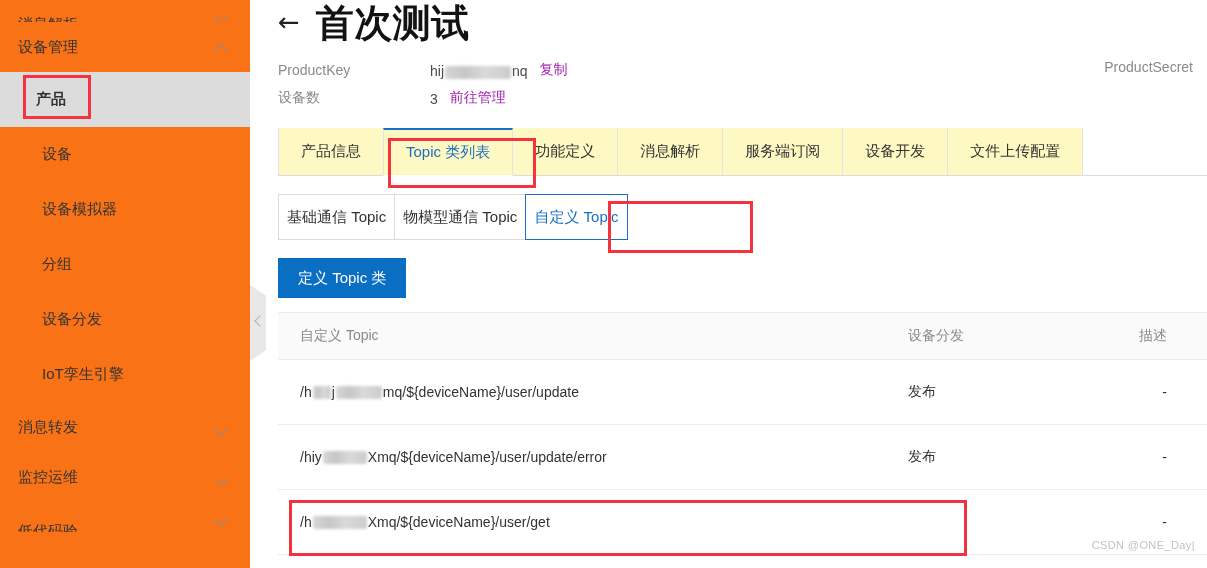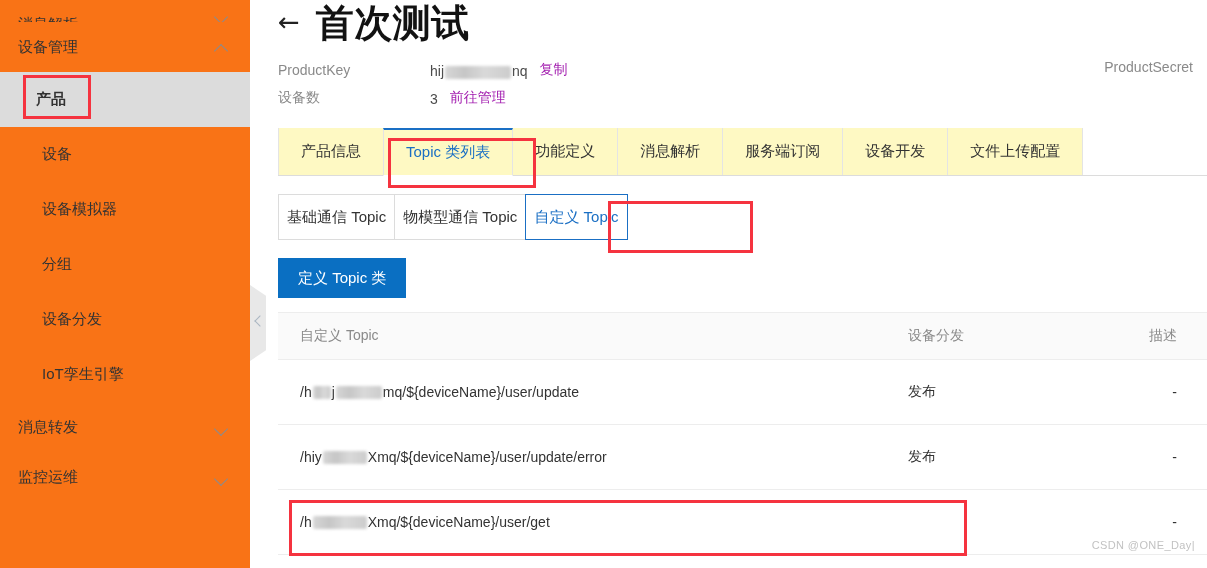--- a/index.html
+++ b/index.html
@@ -284,21 +284,21 @@
   }
   .tbody-row {
     height: 65px;
     border-bottom: 1px solid #ededed;
     color: #333333;
     font-size: 14px;
     background: #ffffff;
   }
   .col-topic { flex: 0 0 630px; padding-left: 22px; box-sizing: border-box; display:flex; align-items:center; }
   .col-perm  { flex: 0 0 180px; box-sizing: border-box; }
-  .col-desc  { flex: 1 1 auto; text-align: right; padding-right: 30px; box-sizing: border-box; }
+  .col-desc  { flex: 1 1 auto; text-align: right; padding-right: 40px; box-sizing: border-box; }
 
   
   .redbox {
     position: absolute;
     border: 3px solid #f5333f;
     box-sizing: border-box;
     pointer-events: none;
     z-index: 20;
   }
 
@@ -372,20 +372,24 @@
     <div class="nav-item">
       <span class="nav-label">IoT孪生引擎</span>
     </div>
 
     <div class="nav-group-header">
       <span class="grp-label">消息转发</span>
       <span class="chev"></span>
     </div>
     <div class="nav-group-header">
       <span class="grp-label">监控运维</span>
+      <span class="chev"></span>
+    </div>
+    <div class="nav-group-header clipped-bottom">
+      <span class="grp-label">低代码验</span>
       <span class="chev"></span>
     </div>
   </div>
 
   <div class="collapse-handle"></div>
 
   <div class="main">
 
     <div class="title-row">
       <span class="back-arrow">←</span>

